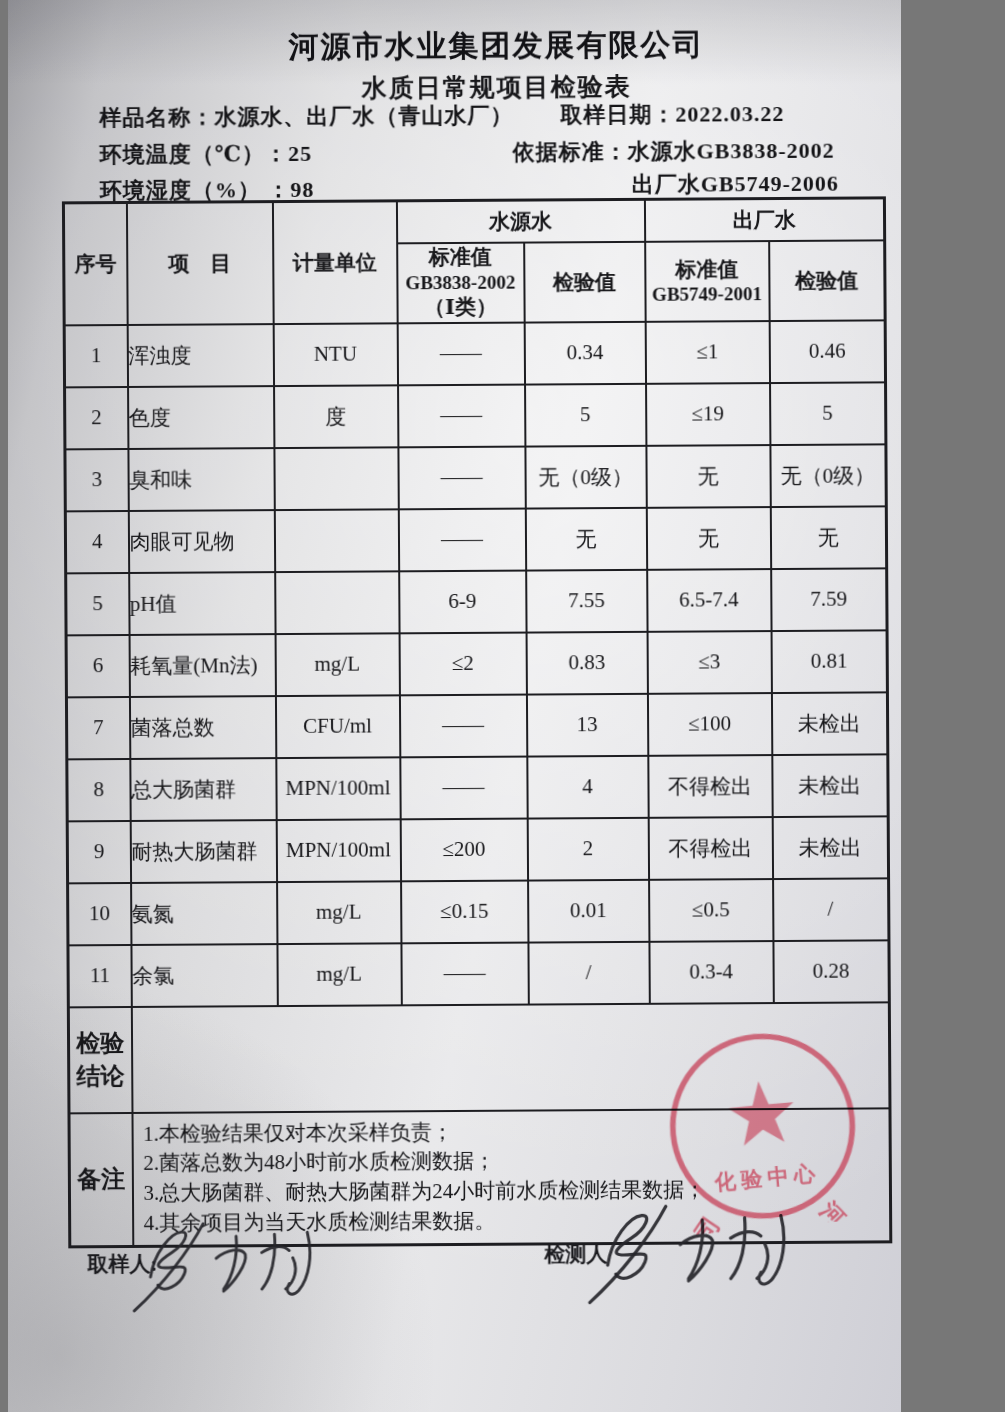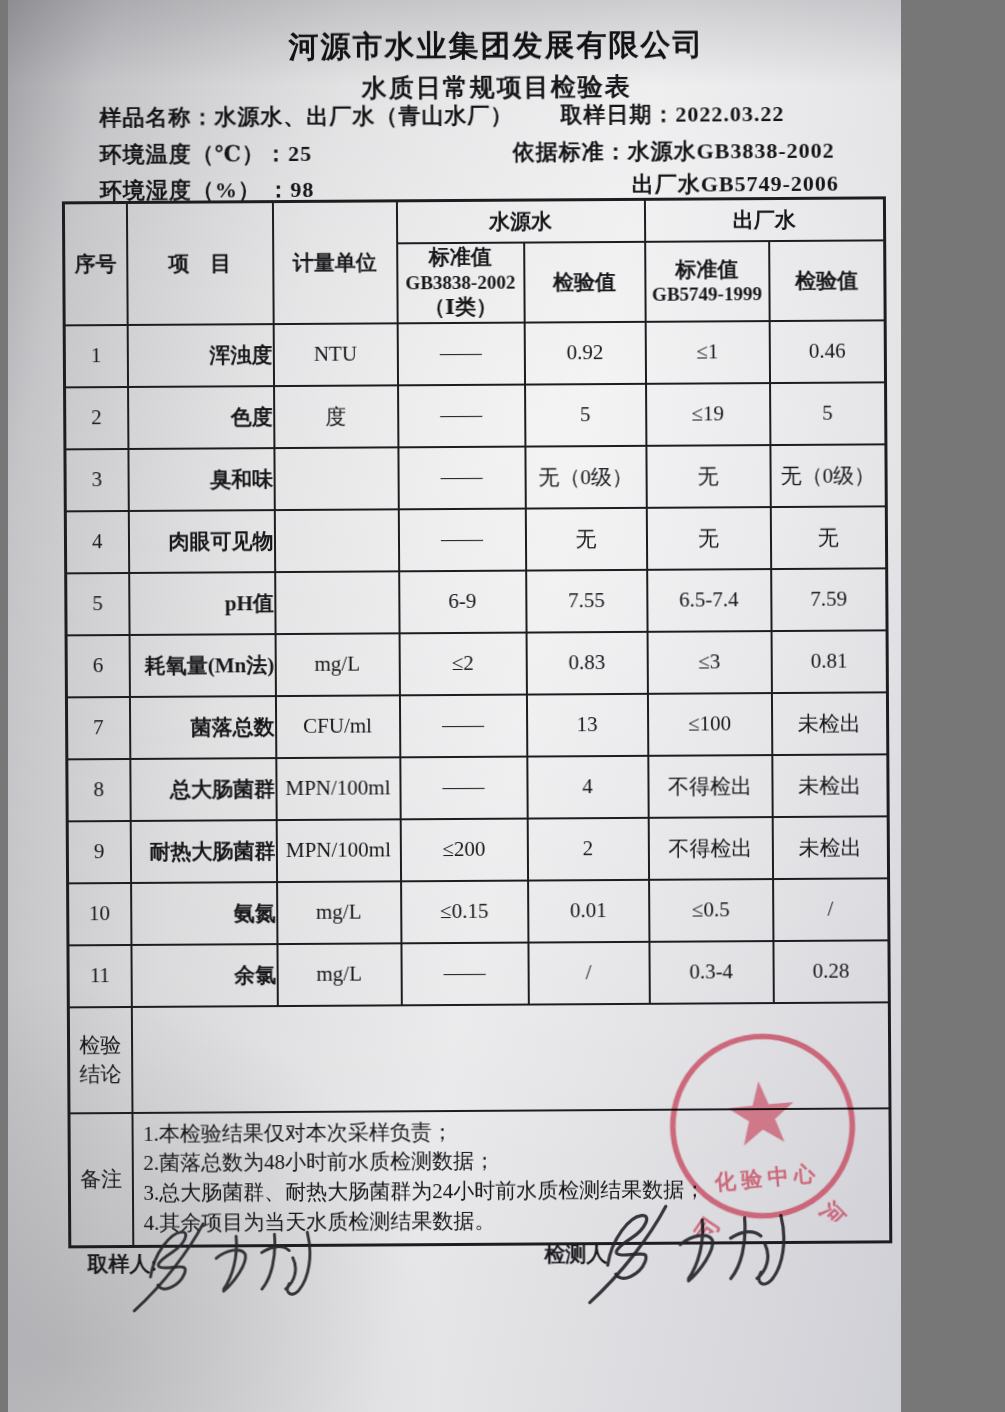--- a/index.html
+++ b/index.html
@@ -27,26 +27,26 @@
   }
   .report-table th,.report-table td{
     border:2px solid #1d1d21;text-align:center;vertical-align:middle;
     font-size:21px;font-weight:normal;color:#17171a;padding:0;
     overflow:hidden;
   }
   .report-table thead th{font-weight:bold;}
   tr.group-row{height:42px;}
   tr.sub-row{height:80px;}
   tr.data-row{height:62px;}
-  td.item-cell{text-align:right;font-weight:bold;}
+  td.item-cell{text-align:left;}
   .std-h div{line-height:1.25;}
   .std-code{font-size:19px;letter-spacing:0;}
   tr.conclusion-row{height:106px;}
   tr.remarks-row{height:124px;}
-  td.side-label{font-size:21px;font-weight:normal;line-height:1.35;}
+  td.side-label{font-size:24px;font-weight:bold;line-height:1.35;}
   td.remarks-cell{text-align:left;padding:6px 10px;font-size:21px;line-height:1.42;}
   .remark-line{white-space:nowrap;}
   
   .foot-label{font-size:21px;font-weight:bold;color:#1b1b1f;}
   
   .stamp{position:absolute;left:650px;top:1026px;width:204px;height:204px;
          color:#c9566b;opacity:0.88;mix-blend-mode:multiply;
          transform:rotate(-5deg);}
   
   .sig{position:absolute;}
@@ -90,32 +90,32 @@
         </tr>
         <tr class="sub-row">
           <th class="std-h">
             <div>标准值</div>
             <div class="std-code">GB3838-2002</div>
             <div>（Ⅰ类）</div>
           </th>
           <th>检验值</th>
           <th class="std-h">
             <div>标准值</div>
-            <div class="std-code">GB5749-1999</div>
+            <div class="std-code">GB5749-2001</div>
           </th>
           <th>检验值</th>
         </tr>
       </thead>
       <tbody>
           <tr class="data-row">
             <td>1</td>
             <td class="item-cell">浑浊度</td>
             <td>NTU</td>
             <td>——</td>
-            <td>0.92</td>
+            <td>0.34</td>
             <td>≤1</td>
             <td>0.46</td>
           </tr>
           <tr class="data-row">
             <td>2</td>
             <td class="item-cell">色度</td>
             <td>度</td>
             <td>——</td>
             <td>5</td>
             <td>≤19</td>

